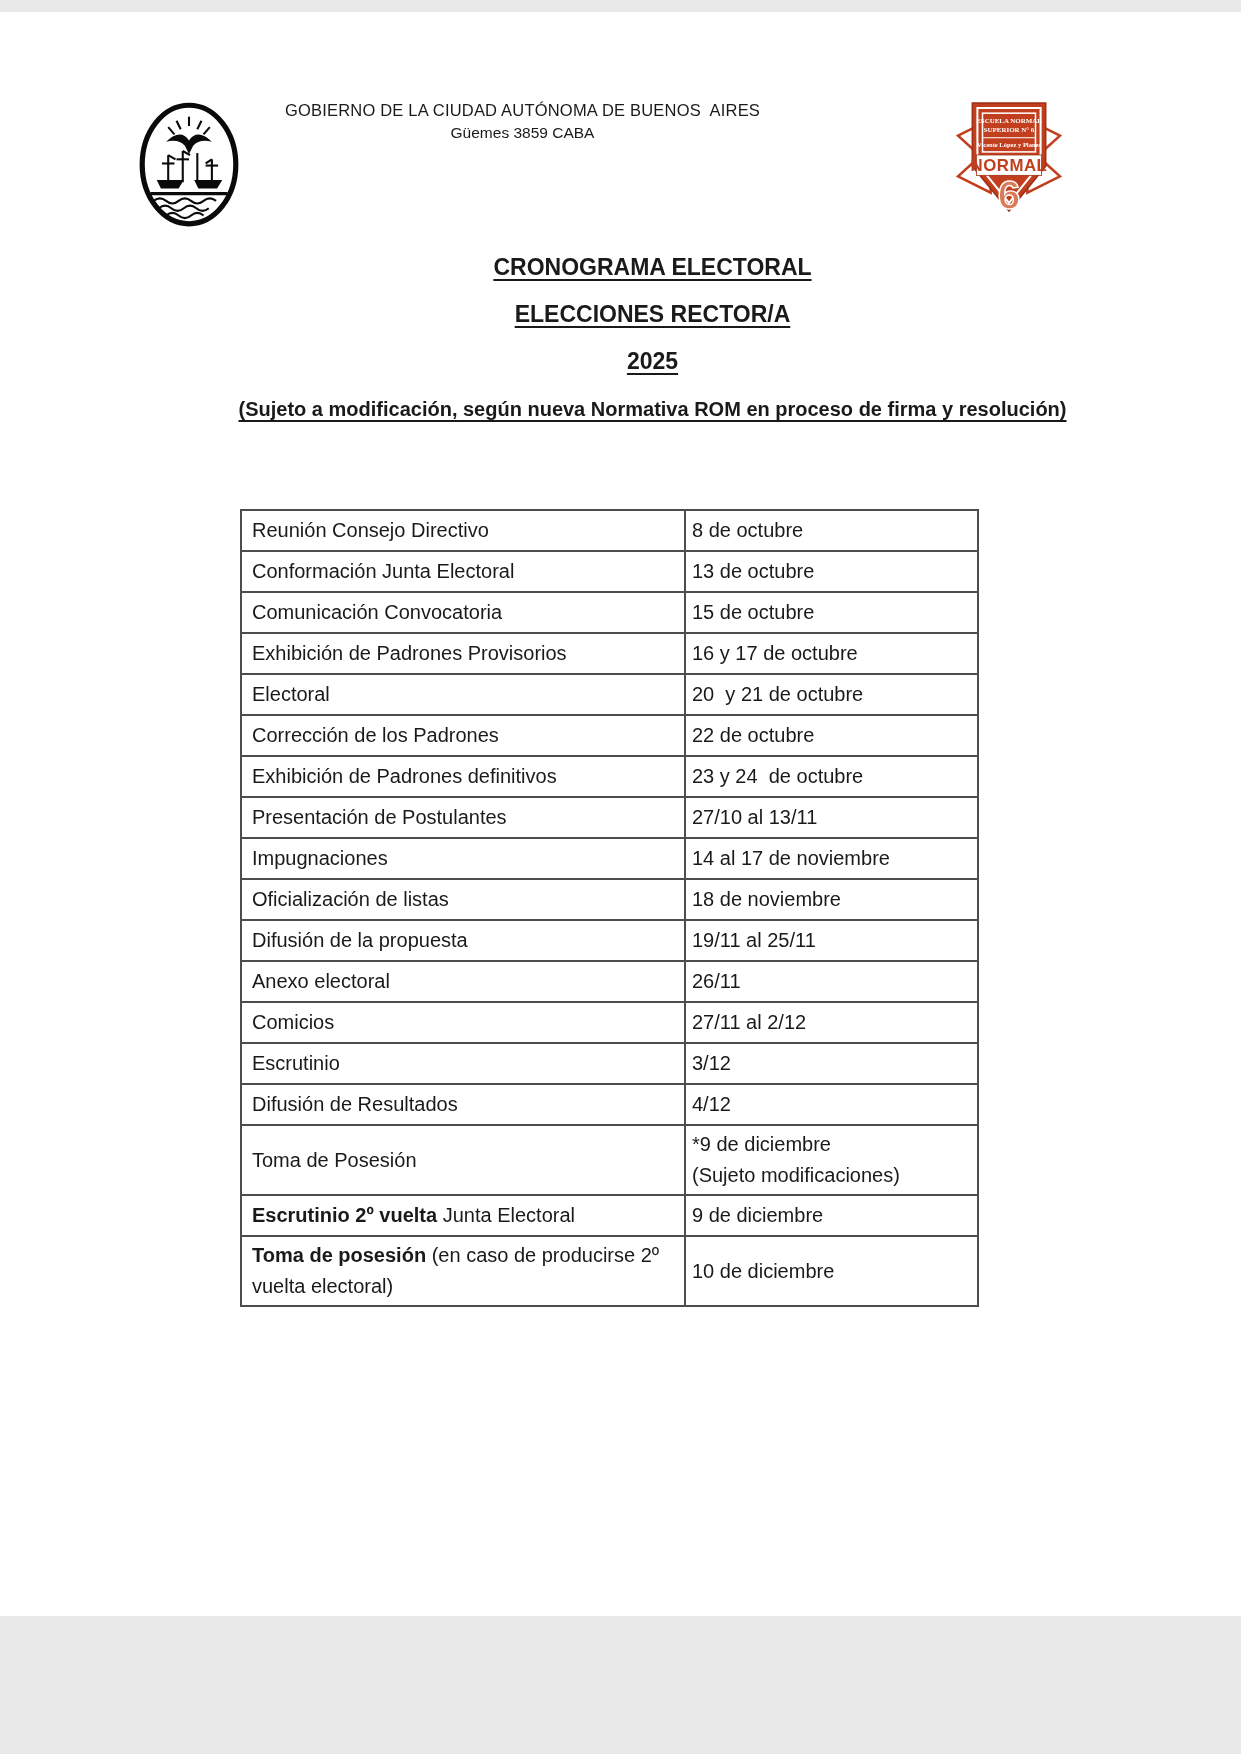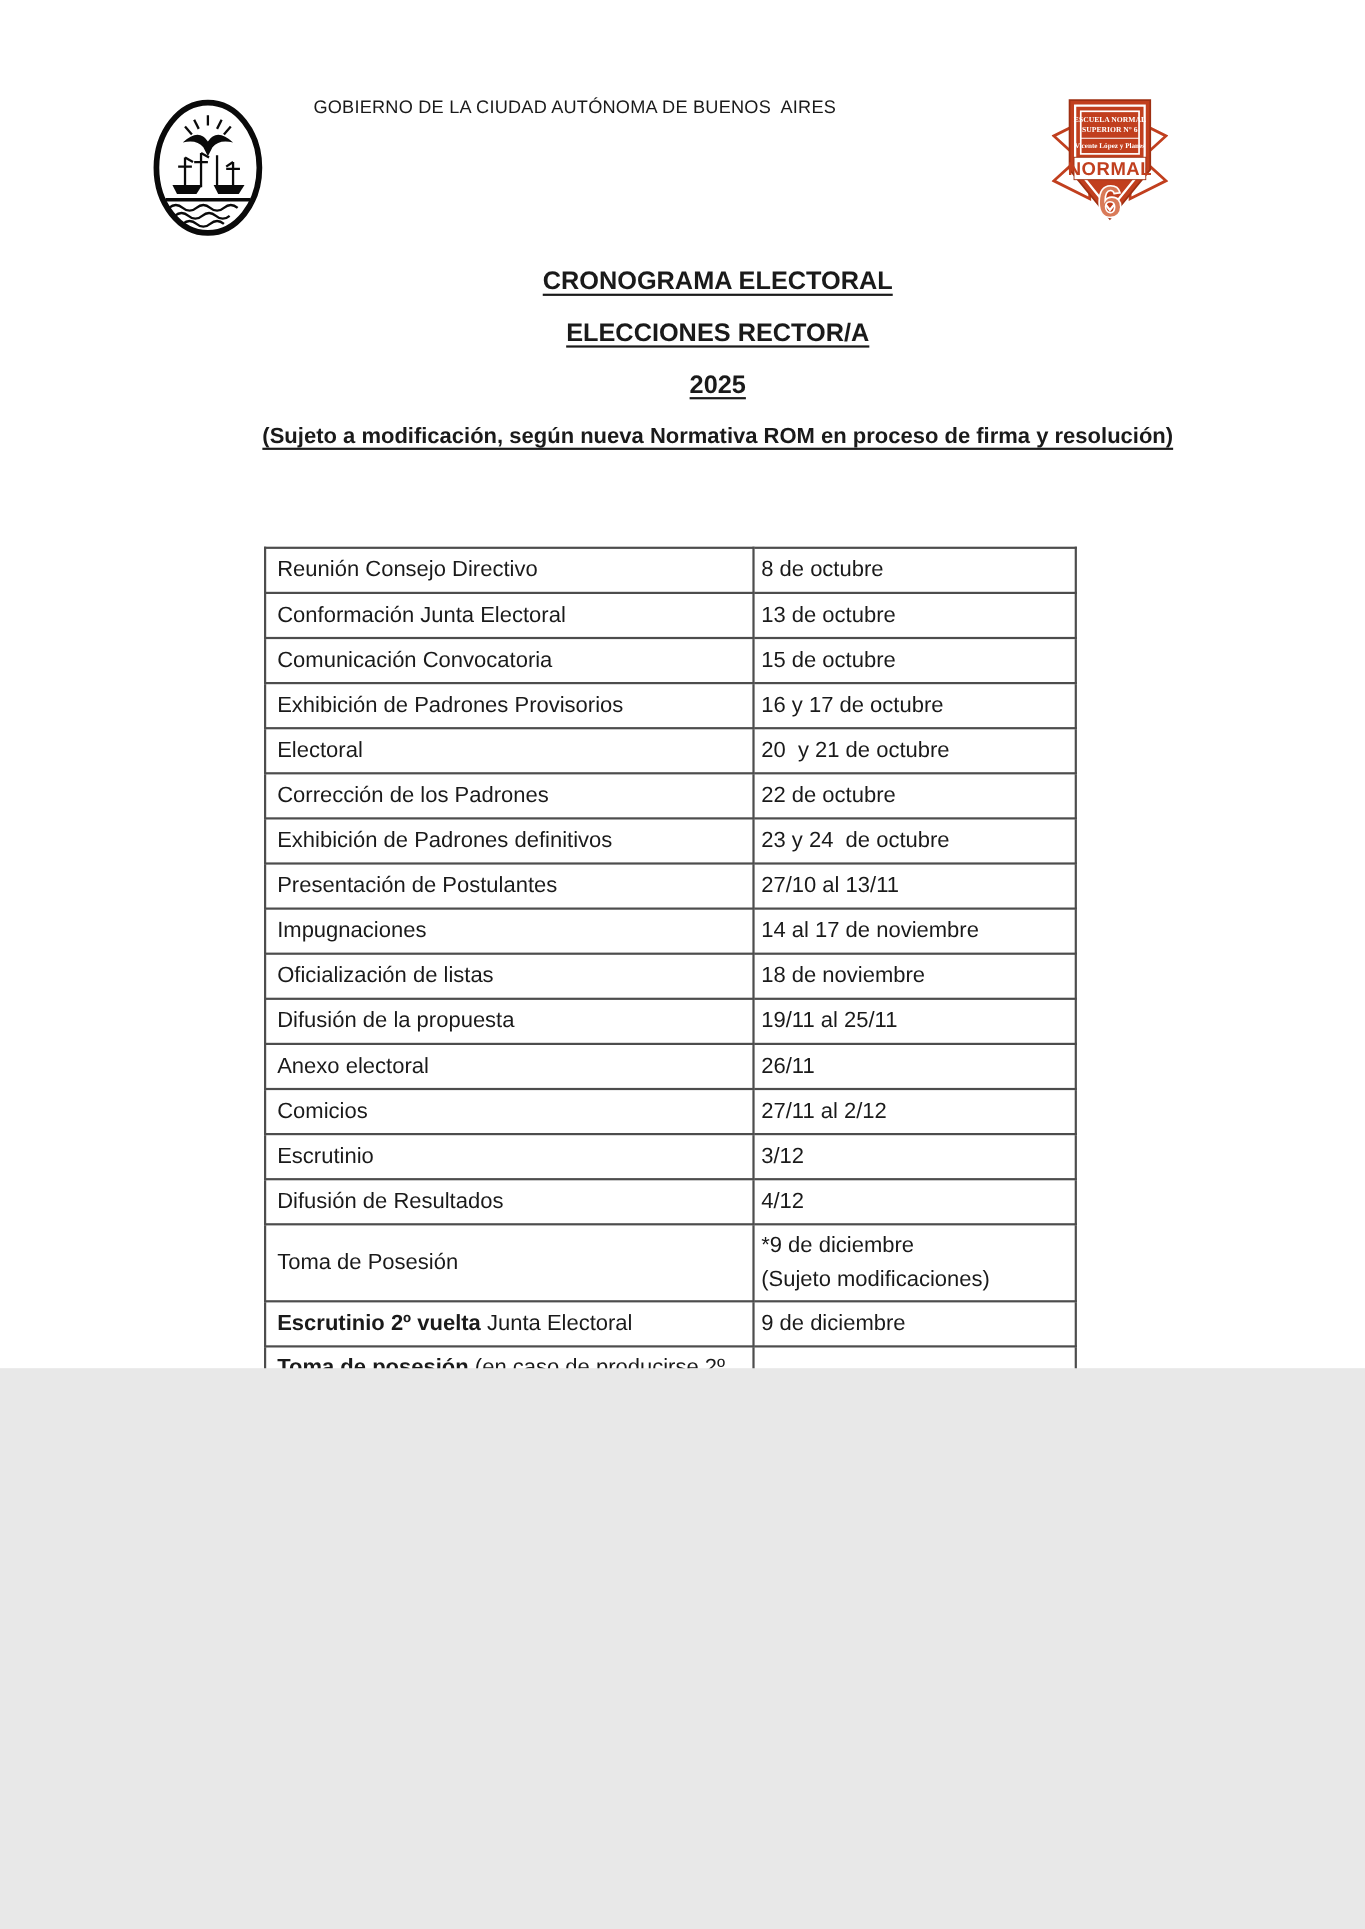--- a/index.html
+++ b/index.html
@@ -1,19 +1,19 @@
 <!DOCTYPE html>
 <html><head>
 <meta charset="utf-8">
 <style>
   html,body{margin:0;padding:0;background:#e8e8e8;}
   .page{
     position:relative;
-    width:1241px;height:1244px;
-    margin:0 auto;
+    width:1241px;height:1604px;
+    margin:12px auto;
     background:#ffffff;
     font-family:"Liberation Sans", sans-serif;
     color:#1a1a1a;
     overflow:hidden;
   }
 
   
   .seal{position:absolute;left:137px;top:86px;width:104px;height:132px;}
   .hdr-text{
     position:absolute;left:235px;top:88px;width:575px;
@@ -109,20 +109,21 @@
     <g stroke="#0a0a0a" fill="none">
       <path d="M13,91 h74" stroke-width="3"></path>
       <path d="M16,98 q6,-5 12,0 t12,0 t12,0 t12,0 t12,0" stroke-width="2"></path>
       <path d="M21,105 q6,-5 12,0 t12,0 t12,0 t12,0" stroke-width="2"></path>
       <path d="M28,112 q6,-5 12,0 t12,0 t12,0" stroke-width="2"></path>
     </g>
   </svg>
 
   <div class="hdr-text">
     <div class="hdr-gov">GOBIERNO DE LA CIUDAD AUTÓNOMA DE BUENOS  AIRES</div>
+    <div class="hdr-addr">Güemes 3859 CABA</div>
   </div>
 
   <svg class="logo" viewBox="0 0 104 118" aria-hidden="true">
 
     <g fill="#ffffff" stroke="#c13f1e" stroke-width="2.5">
       <polygon points="34,22 2,38 24,58 2,78 34,94"></polygon>
       <polygon points="70,22 102,38 80,58 102,78 70,94"></polygon>
     </g>
 
     <polygon points="16,6 88,6 88,68 52,112 16,68" fill="#c13f1e" stroke="#9e2f12" stroke-width="1.5"></polygon>

